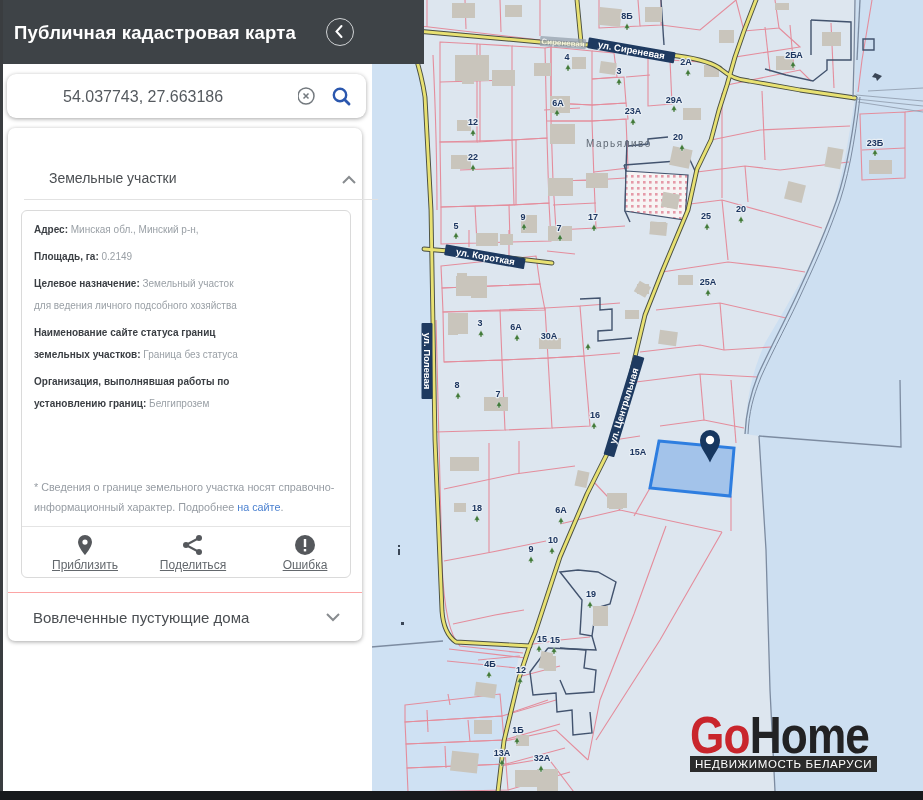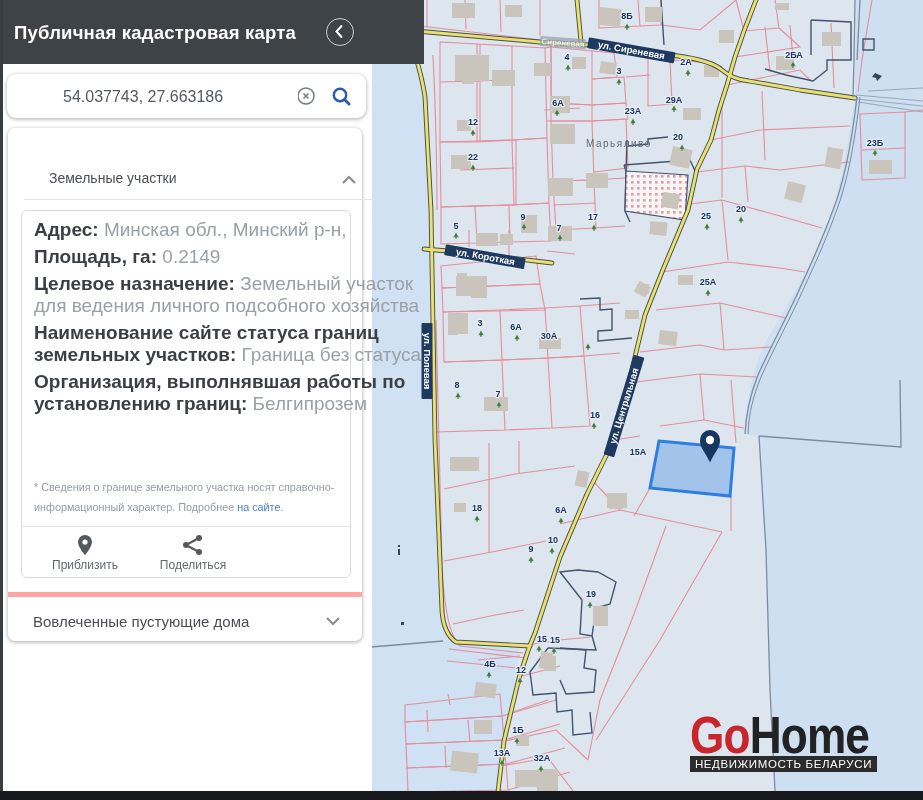--- a/index.html
+++ b/index.html
@@ -14,31 +14,31 @@
 #backbtn svg { position:absolute; left:0; top:0; }
 #search { position:absolute; left:7px; top:74px; width:359px; height:44px; background:#fff; border-radius:9px; box-shadow:0 1px 4px rgba(0,0,0,0.35); }
 #search .q { position:absolute; left:24px; top:14px; font-size:16px; color:#555a5f;margin-left:32px; }
 #card { position:absolute; left:8px; top:128px; width:354px; height:513px; background:#fff; border-radius:7px; box-shadow:0 1px 4px rgba(0,0,0,0.35); }
 #rbar { position:absolute; left:0; top:0; width:354px; height:29px; background:#e9eaeb; border-radius:7px 7px 0 0; }
 #rbar .l { position:absolute; left:11px; top:8px; font-size:13px; color:#82878b; }
 #rbar .c { position:absolute; right:66px; top:7px; font-size:13.5px; color:#8d9094; }
 #zu { position:absolute; left:0; top:29px; width:354px; height:43px; border-bottom:1px solid #e2e2e2;margin-left:16px; }
 #zu .l { position:absolute; left:25px; top:13px; font-size:14px; color:#4a4e52; }
 #ibox { position:absolute; left:13px; top:82px; width:330px; height:368px; border:1px solid #dadada; border-radius:6px; }
-#ibox .tx { position:absolute; left:12px; top:8px; font-size:19px; color:#9aa0a6; white-space:nowrap; }
+#ibox .tx { position:absolute; left:12px; top:8px; font-size:10px; color:#9aa0a6; white-space:nowrap; }
 #ibox .tx div { line-height:22px; }
 #ibox .tx div.pp { margin-top:5px; }
 #ibox b { color:#3b3f44; }
 #note { position:absolute; left:12px; top:267px; font-size:10.8px; line-height:19.5px; color:#969ca3; white-space:nowrap; }
 #note a { color:#4a80d0; text-decoration:none;text-align:center; }
 #btns { position:absolute; left:0; top:315px; width:328px; height:52px; border-top:1px solid #e4e4e4; }
 .btn { position:absolute; top:7px; width:90px; text-align:center; }
 .btn .ic { height:23px; }
-.btn .lb { font-size:12px; color:#63686d; margin-top:1px; }
-#vdoma { position:absolute; left:0; top:464px; width:354px; height:58px; border-top:5px solid #fca5a5; }
+.btn .lb { font-size:12px; color:#63686d; margin-top:1px;text-decoration:underline; }
+#vdoma { position:absolute; left:0; top:464px; width:354px; height:58px; border-top:1px solid #fca5a5; }
 #vdoma .l { position:absolute; left:25px; top:16px; font-size:15px; color:#4a4e52; }
 #botbar { position:absolute; left:0; top:791px; width:923px; height:9px; background:#17191c; z-index:30; }
 #logo { position:absolute; left:690px; top:710px; z-index:20; }
 #logo .big { font-size:52px; font-weight:bold; letter-spacing:-1px; line-height:44px; transform:scale(0.85,1); transform-origin:left top; position:relative; top:3px; }
 #logo .go { color:#c9252c; }
 #logo .home { color:#222224; }
 #logo .strip { margin-top:2px; width:187px; height:16px; background:#2b2b2b; color:#fff;
   font-size:11.5px; font-weight:normal; text-align:center; line-height:16px; letter-spacing:0.6px; }
 </style>
 </head>
@@ -474,20 +474,28 @@
         <div class="ic"><svg width="22" height="22" viewBox="0 0 22 22">
                 <g fill="#55585c">
                   <circle cx="17" cy="4" r="3"></circle>
                   <circle cx="4" cy="11" r="3"></circle>
                   <circle cx="17" cy="18" r="3"></circle>
                   <path d="M4,11 L17,4 M4,11 L17,18" stroke="#55585c" stroke-width="2"></path>
                 </g>
               </svg></div>
         <div class="lb">Поделиться</div>
       </div>
+      <div class="btn" style="left:238px">
+        <div class="ic"><svg width="22" height="22" viewBox="0 0 22 22">
+                <circle cx="11" cy="11" r="10" fill="#55585c"></circle>
+                <rect x="9.8" y="5" width="2.4" height="8" fill="#fff"></rect>
+                <rect x="9.8" y="15" width="2.4" height="2.4" fill="#fff"></rect>
+              </svg></div>
+        <div class="lb">Ошибка</div>
+      </div>
     </div>
   </div>
   <div id="vdoma">
     <div class="l">Вовлеченные пустующие дома</div>
     <svg width="14" height="9" viewBox="0 0 14 9" style="position:absolute;right:22px;top:20px">
       <path d="M1,1 L7,7 L13,1" stroke="#888c8f" stroke-width="2" fill="none"></path>
     </svg>
   </div>
 </div>
 

